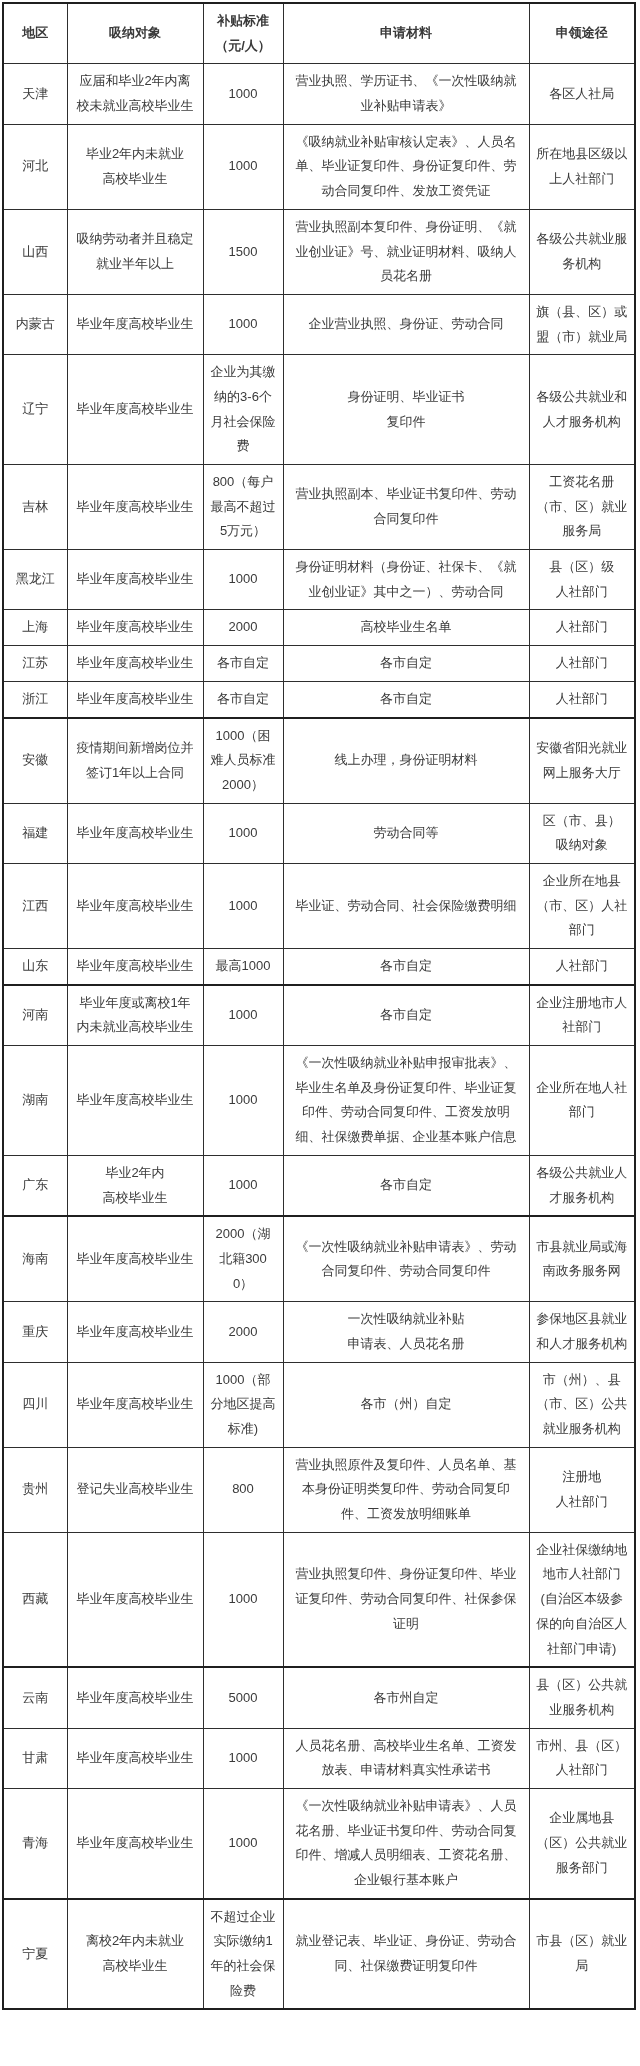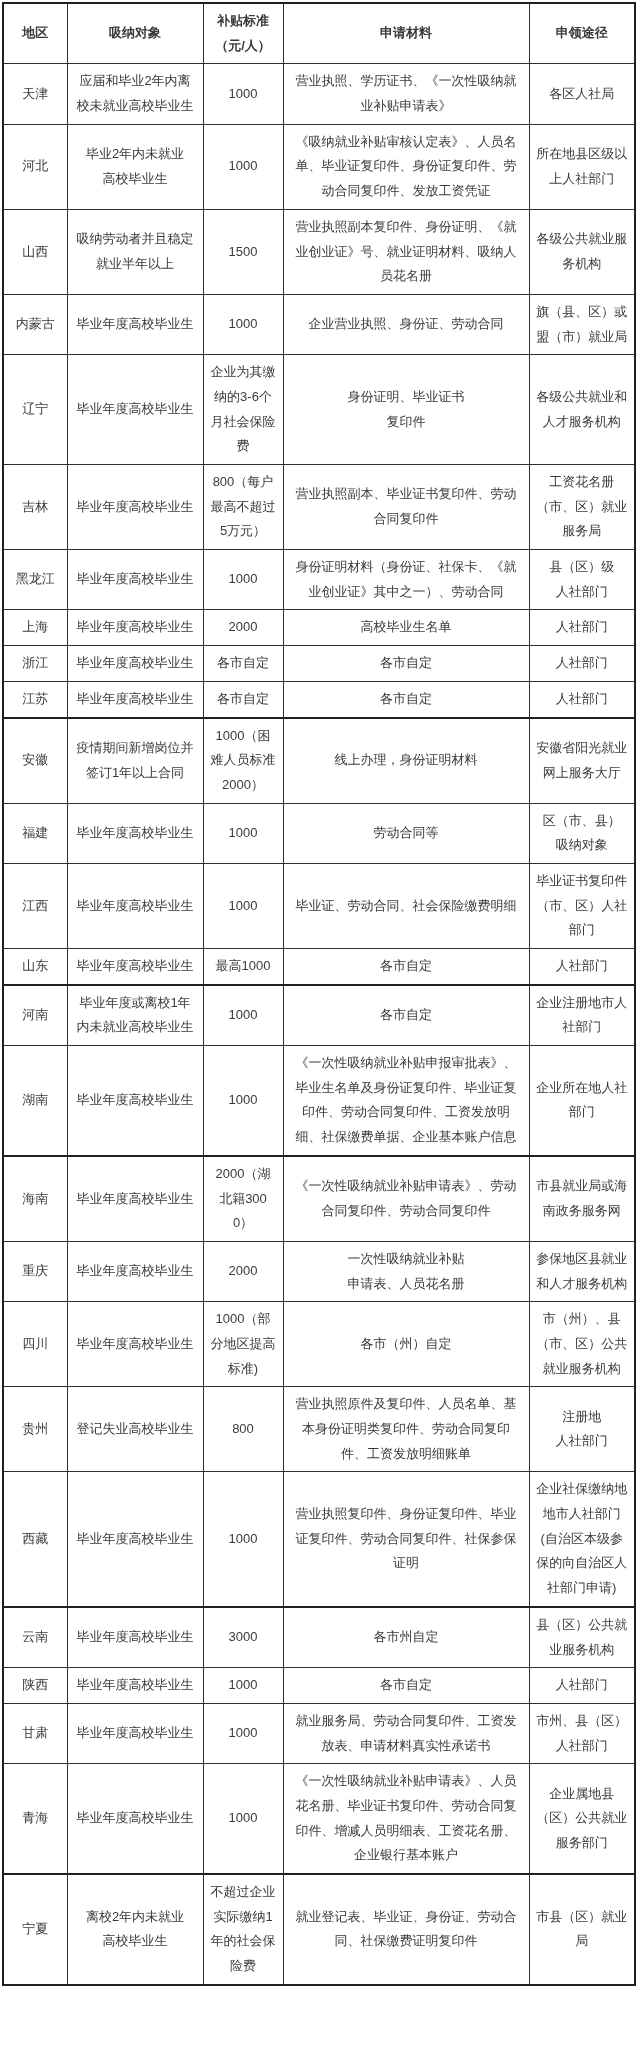--- a/index.html
+++ b/index.html
@@ -118,28 +118,28 @@
 人社部门</td>
         </tr>
         <tr>
           <td>上海</td>
           <td>毕业年度高校毕业生</td>
           <td>2000</td>
           <td>高校毕业生名单</td>
           <td>人社部门</td>
         </tr>
         <tr>
+          <td>江苏</td>
+          <td>毕业年度高校毕业生</td>
+          <td>各市自定</td>
+          <td>各市自定</td>
+          <td>人社部门</td>
+        </tr>
+        <tr>
           <td>浙江</td>
-          <td>毕业年度高校毕业生</td>
-          <td>各市自定</td>
-          <td>各市自定</td>
-          <td>人社部门</td>
-        </tr>
-        <tr>
-          <td>江苏</td>
           <td>毕业年度高校毕业生</td>
           <td>各市自定</td>
           <td>各市自定</td>
           <td>人社部门</td>
         </tr>
         <tr class="group-start">
           <td>安徽</td>
           <td>疫情期间新增岗位并签订1年以上合同</td>
           <td>1000（困难人员标准2000）</td>
           <td>线上办理，身份证明材料</td>
@@ -151,21 +151,21 @@
           <td>1000</td>
           <td>劳动合同等</td>
           <td>区（市、县）
 吸纳对象</td>
         </tr>
         <tr>
           <td>江西</td>
           <td>毕业年度高校毕业生</td>
           <td>1000</td>
           <td>毕业证、劳动合同、社会保险缴费明细</td>
-          <td>毕业证书复印件（市、区）人社部门</td>
+          <td>企业所在地县（市、区）人社部门</td>
         </tr>
         <tr>
           <td>山东</td>
           <td>毕业年度高校毕业生</td>
           <td>最高1000</td>
           <td>各市自定</td>
           <td>人社部门</td>
         </tr>
         <tr class="group-start">
           <td>河南</td>
@@ -173,20 +173,28 @@
           <td>1000</td>
           <td>各市自定</td>
           <td>企业注册地市人社部门</td>
         </tr>
         <tr>
           <td>湖南</td>
           <td>毕业年度高校毕业生</td>
           <td>1000</td>
           <td>《一次性吸纳就业补贴申报审批表》、毕业生名单及身份证复印件、毕业证复印件、劳动合同复印件、工资发放明细、社保缴费单据、企业基本账户信息</td>
           <td>企业所在地人社部门</td>
+        </tr>
+        <tr>
+          <td>广东</td>
+          <td>毕业2年内
+高校毕业生</td>
+          <td>1000</td>
+          <td>各市自定</td>
+          <td>各级公共就业人才服务机构</td>
         </tr>
         <tr class="group-start">
           <td>海南</td>
           <td>毕业年度高校毕业生</td>
           <td>2000（湖北籍3000）</td>
           <td>《一次性吸纳就业补贴申请表》、劳动合同复印件、劳动合同复印件</td>
           <td>市县就业局或海南政务服务网</td>
         </tr>
         <tr>
           <td>重庆</td>
@@ -214,36 +222,29 @@
         <tr>
           <td>西藏</td>
           <td>毕业年度高校毕业生</td>
           <td>1000</td>
           <td>营业执照复印件、身份证复印件、毕业证复印件、劳动合同复印件、社保参保证明</td>
           <td>企业社保缴纳地地市人社部门(自治区本级参保的向自治区人社部门申请)</td>
         </tr>
         <tr class="group-start">
           <td>云南</td>
           <td>毕业年度高校毕业生</td>
-          <td>3000</td>
+          <td>5000</td>
           <td>各市州自定</td>
           <td>县（区）公共就业服务机构</td>
         </tr>
         <tr>
-          <td>陕西</td>
-          <td>毕业年度高校毕业生</td>
-          <td>1000</td>
-          <td>各市自定</td>
-          <td>人社部门</td>
-        </tr>
-        <tr>
           <td>甘肃</td>
           <td>毕业年度高校毕业生</td>
           <td>1000</td>
-          <td>就业服务局、劳动合同复印件、工资发放表、申请材料真实性承诺书</td>
+          <td>人员花名册、高校毕业生名单、工资发放表、申请材料真实性承诺书</td>
           <td>市州、县（区）
 人社部门</td>
         </tr>
         <tr>
           <td>青海</td>
           <td>毕业年度高校毕业生</td>
           <td>1000</td>
           <td>《一次性吸纳就业补贴申请表》、人员花名册、毕业证书复印件、劳动合同复印件、增减人员明细表、工资花名册、企业银行基本账户</td>
           <td>企业属地县（区）公共就业服务部门</td>
         </tr>

